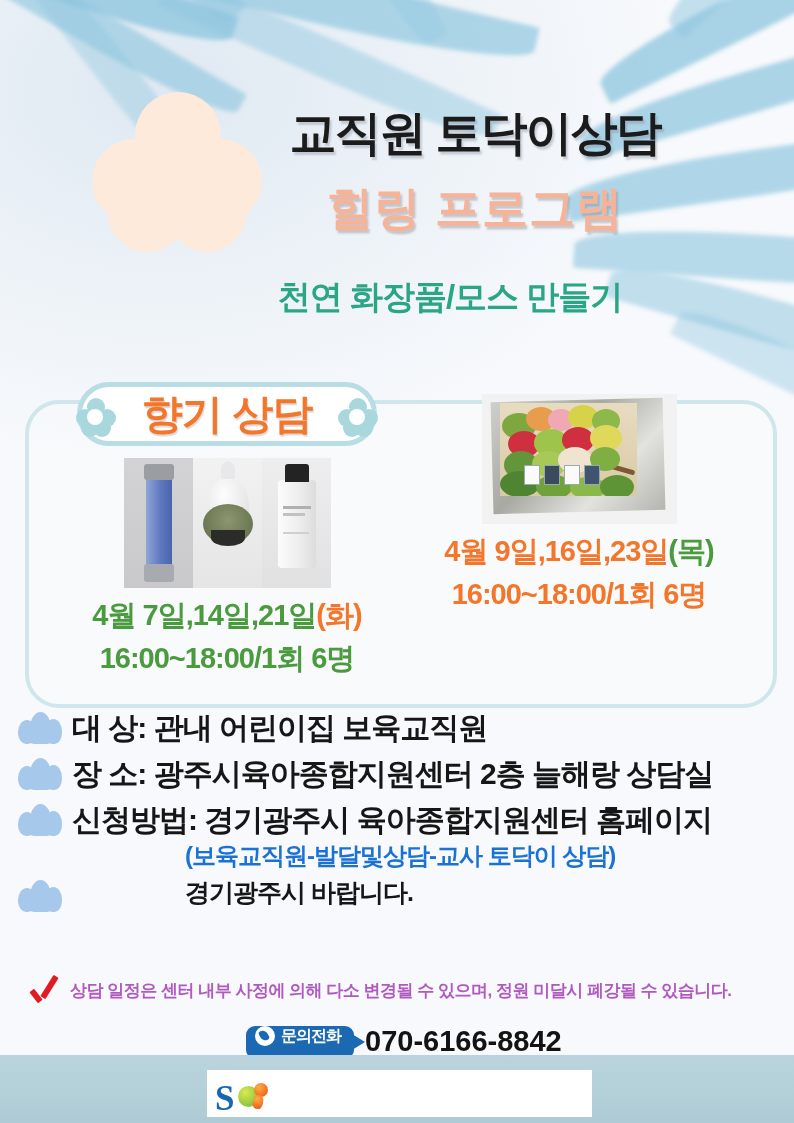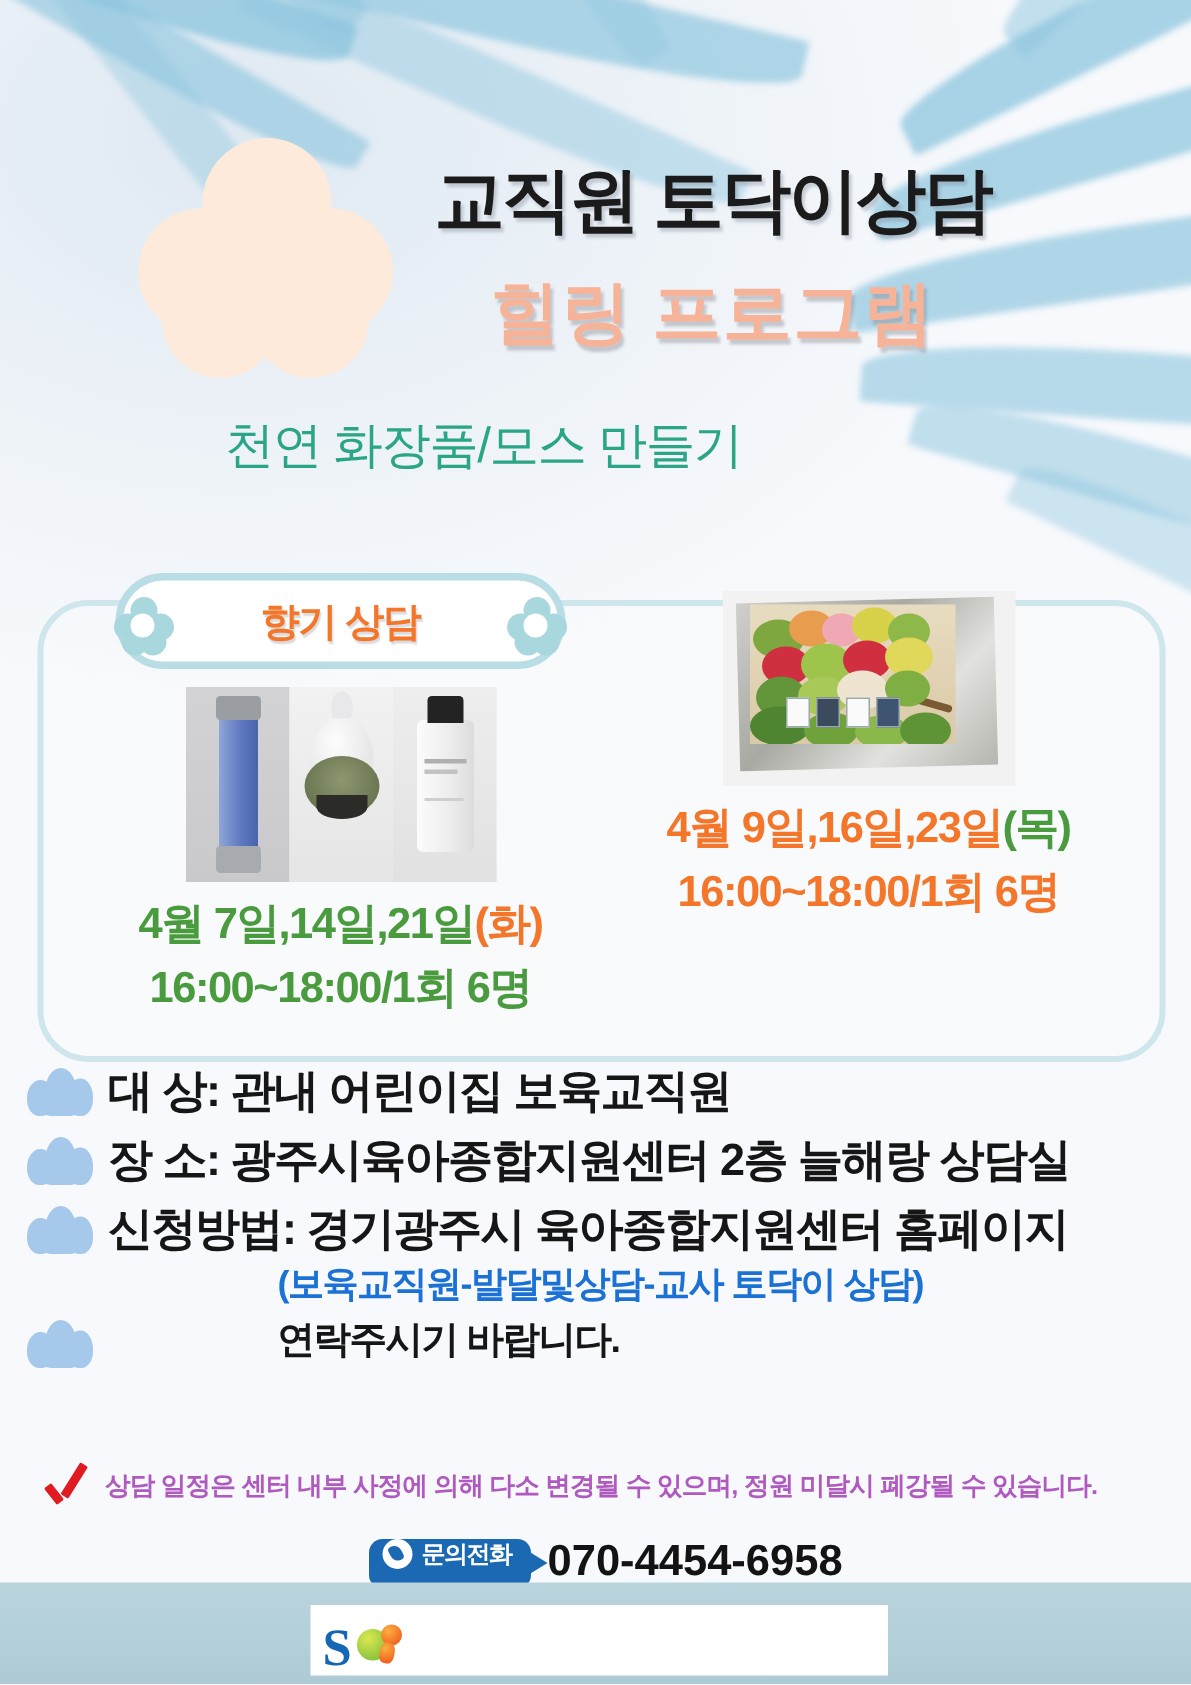--- a/index.html
+++ b/index.html
@@ -78,22 +78,22 @@
   .title-sub{
     position:absolute;left:195px;top:178px;width:560px;
     text-align:center;
     font-size:46px;font-weight:bold;color:#f7b398;
     letter-spacing:1px;
     text-shadow:2px 3px 2px rgba(130,130,140,.4);
     white-space:nowrap;
   }
   .title-third{
     position:absolute;left:150px;top:275px;width:600px;
-    text-align:left;
-    font-size:33px;font-weight:normal;color:#2aa585;
+    text-align:center;
+    font-size:33px;font-weight:bold;color:#2aa585;
     letter-spacing:-1px;
     white-space:nowrap;
   }
 
   
   .cards-panel{
     position:absolute;left:25px;top:400px;width:744px;height:300px;
     border:4px solid #cfe6ec;border-radius:34px;
     background:rgba(255,255,255,0.18);
   }
@@ -102,21 +102,21 @@
   .card-right{left:372px;}
 
   .card-head{
     position:relative;margin:0 auto;
     width:300px;height:64px;
     background:#ffffff;border:5px solid #b8dde4;border-radius:34px;
     display:flex;align-items:center;justify-content:center;
     box-sizing:border-box;
   }
   .card-head .ht{
-    font-size:26px;font-weight:bold;letter-spacing:-1px;
+    font-size:41px;font-weight:bold;letter-spacing:-1px;
     text-shadow:1px 2px 1px rgba(150,150,155,.35);
     white-space:nowrap;
   }
   .ht-orange{color:#f4762a;}
   .ht-green{color:#3a9a3a;}
 
   .flower{
     position:absolute;width:40px;height:40px;top:11px;
   }
   .flower.left{left:-6px;}
@@ -448,35 +448,35 @@
       <div class="info-sub">(보육교직원-발달및상담-교사 토닥이 상담)</div>
     </div>
 
     <div class="info-row">
       <span class="bullet">
           <b></b>
           <b></b>
           <b></b>
           <b></b>
         </span>
-      <div class="info-sub2">연락주시기 바랍니다.</div>
+      <div class="info-sub2">경기광주시 바랍니다.</div>
     </div>
   </div>
 
   <div class="note">
     <span class="check"></span>
     <div class="note-text">상담 일정은 센터 내부 사정에 의해 다소 변경될 수 있으며, 정원 미달시 폐강될 수 있습니다.</div>
   </div>
 
   <div class="contact">
     <div class="tel-badge">
       <span class="phone-icon"></span>
       <span class="tel-label">문의전화</span>
     </div>
-    <div class="tel-number">070-4454-6958</div>
+    <div class="tel-number">070-6166-8842</div>
   </div>
 
   <div class="footer-band"></div>
   <div class="footer-logo">
     <span class="logo-mark">
       <span class="logo-s">S</span>
       <span class="logo-c1"></span>
       <span class="logo-c2"></span>
       <span class="logo-c3"></span>
     </span>

